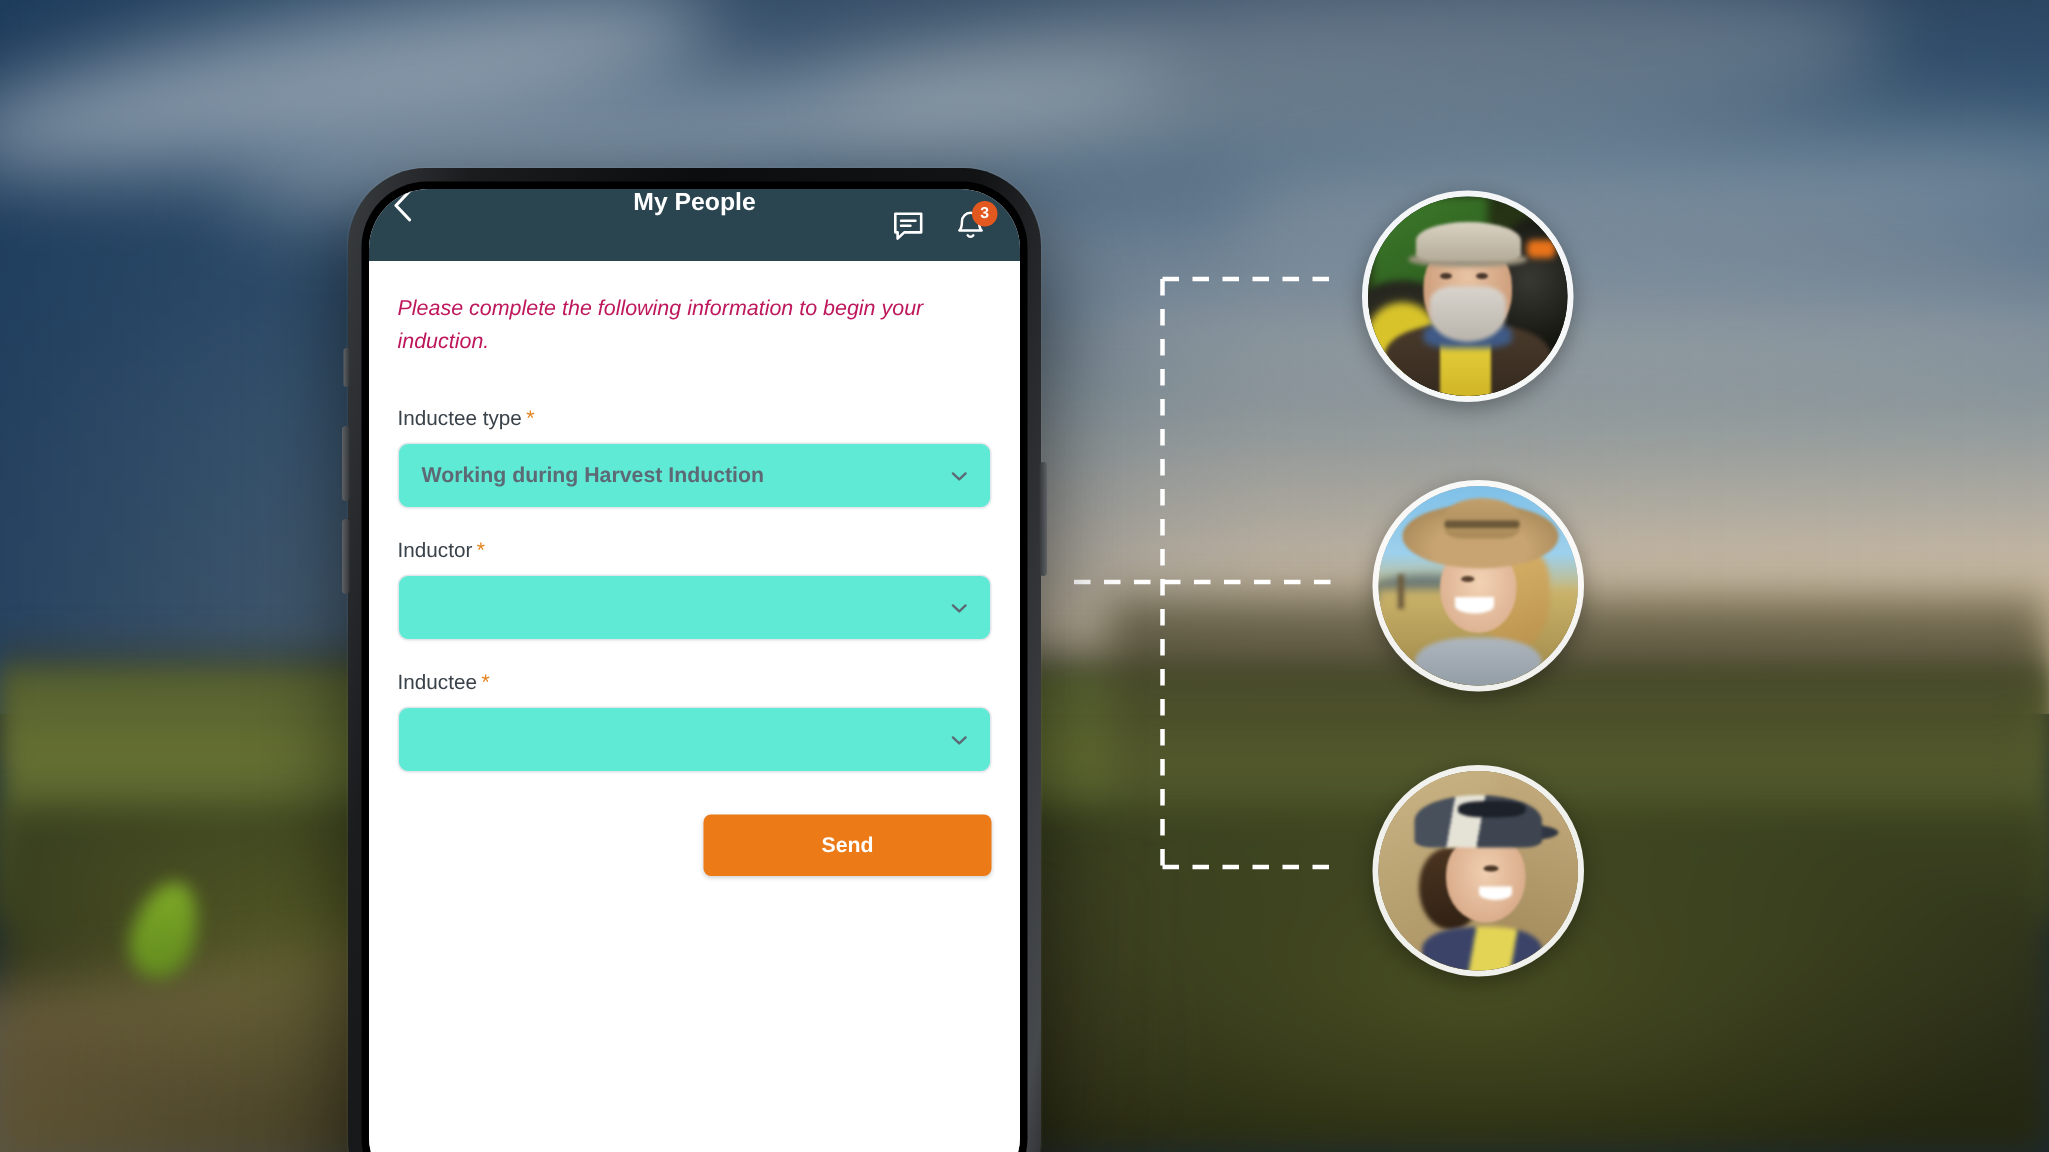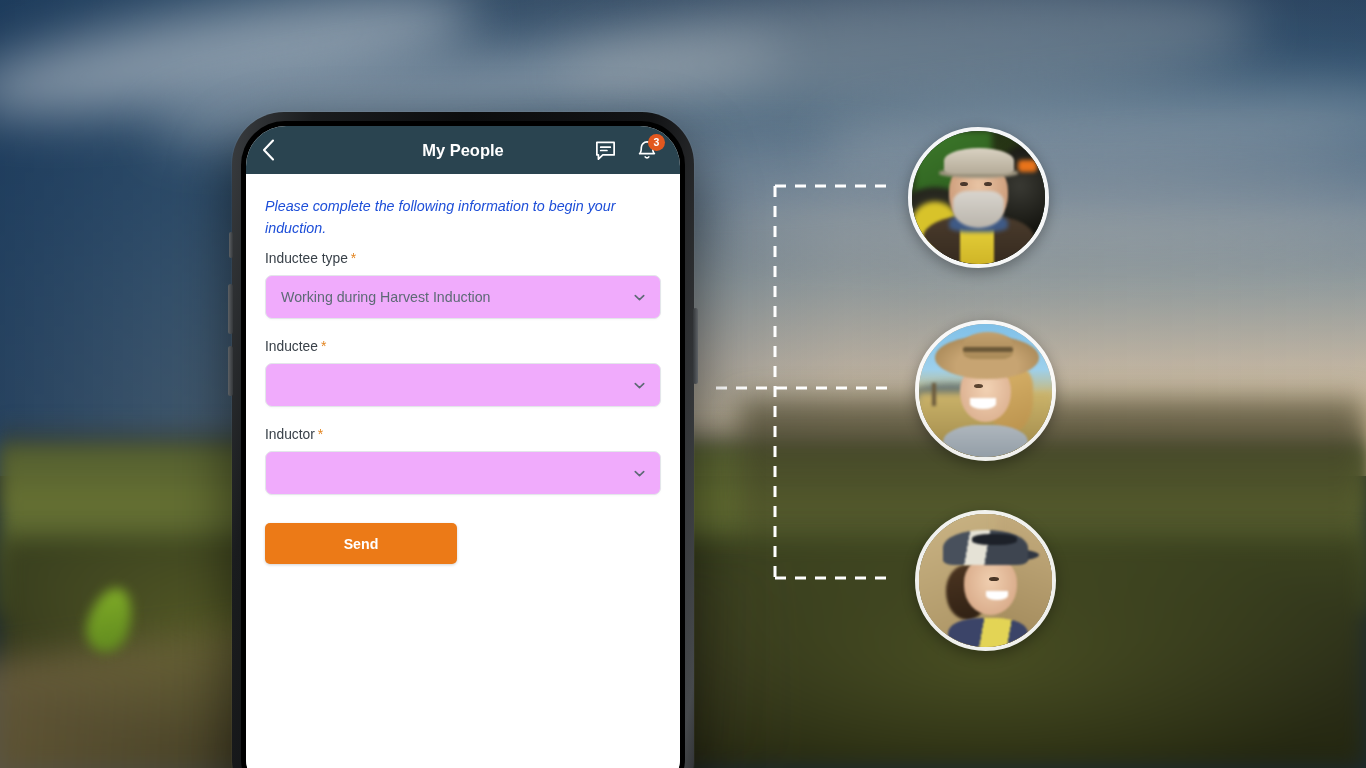--- a/index.html
+++ b/index.html
@@ -214,21 +214,21 @@
   .bars i:nth-child(1){height:4px;} .bars i:nth-child(2){height:6px;}
   .bars i:nth-child(3){height:8.5px;} .bars i:nth-child(4){height:11px;}
   .battery { width:22px; height:11px; border:1.4px solid #eef2f4; border-radius:3px; padding:1.3px; }
   .battery span { display:block; width:82%; height:100%; background:#eef2f4; border-radius:1px; }
   .battery::after { content:""; position:absolute; margin-left:1.5px; margin-top:3px;
                     width:1.6px; height:4px; background:#eef2f4; border-radius:0 1px 1px 0; }
 
   
   #nav-bar {
     height:48px; background:#2a4450; color:#fff; flex:none;
-    display:flex; align-items:center; padding:0 22px 0 16px; position:relative;
+    display:flex; padding:0 22px 0 16px; position:relative;
   }
   #back-btn { cursor:pointer; display:flex; width:26px; }
   #nav-title {
     position:absolute; left:0; right:0; text-align:center;
     font-size:16.5px; font-weight:bold; pointer-events:none;
   }
   #nav-actions { margin-left:auto; display:flex; align-items:center; gap:19px; position:relative; z-index:2; }
   .nav-icon { cursor:pointer; display:flex; position:relative; }
   #notif-badge {
     position:absolute; top:-5px; right:-7px;
@@ -236,40 +236,41 @@
     background:#e2581f; color:#fff; border-radius:9px;
     font-size:10.5px; font-weight:bold;
     display:flex; align-items:center; justify-content:center;
   }
 
   
   #form-body {
     flex:1; background:#fff; padding:22px 19px 0 19px; overflow:hidden;
   }
   #intro-text {
-    font-size:14.3px; font-style:italic; color:#1d4ed8;
-    line-height:1.52; margin-bottom:11px; max-width:352px;
+    font-size:14.3px; font-style:italic; color:#be185d;
+    line-height:1.52; margin-bottom:31px; max-width:352px;
   }
   .field { margin-bottom:19px; }
   .field-label {
     font-size:13.8px; color:#394149; margin-bottom:9px; display:block;
   }
   .req { color:#e2841f; font-size:14px; margin-left:3px; }
   .select-box {
     height:44px; border:1px solid #e3e6ea; border-radius:7px;
-    background:#f0abfc; display:flex; align-items:center;
+    background:#5eead4; display:flex; align-items:center;
     padding:0 13px 0 15px; cursor:pointer;
     box-shadow:0 1px 2px rgba(16,24,40,.03);
+    font-weight:bold;
   }
   .select-value { font-size:14.2px; color:#5d6a75; flex:1; }
   .skeleton { height:19px; border-radius:4px; background:#e7eaee; }
   #sk-inductor { width:146px; }
   #sk-inductee { width:202px; }
   .chev { width:15px; height:15px; flex:none; }
-  #send-row { display:flex; justify-content:flex-start; margin-top:28px; }
+  #send-row { display:flex; justify-content:flex-end; margin-top:28px; }
   #send-button {
     width:192px; height:41px; border:none; border-radius:5px;
     background:#ec7a17; color:#fff;
     font-family:"Liberation Sans", sans-serif;
     font-size:14.2px; font-weight:bold; cursor:pointer;
     box-shadow:0 1px 3px rgba(0,0,0,.18);
   }
 </style>
 </head>
 <body>
@@ -395,46 +396,46 @@
           <div class="select-box">
             <span class="select-value">Working during Harvest Induction</span>
             <svg class="chev" viewBox="0 0 16 16" fill="none">
               <path d="M3.5 6 8 10.3 12.5 6" stroke="#5d6a75" stroke-width="1.7" stroke-linecap="round" stroke-linejoin="round"></path>
             </svg>
           </div>
         </div>
 
         <div class="field">
           <label class="field-label">
+            <span>Inductor</span><span class="req">*</span>
+          </label>
+          <div class="select-box">
+            <span class="select-value">
+              <span class="skeleton" id="sk-inductor"></span>
+            </span>
+            <svg class="chev" viewBox="0 0 16 16" fill="none">
+              <path d="M3.5 6 8 10.3 12.5 6" stroke="#5d6a75" stroke-width="1.7" stroke-linecap="round" stroke-linejoin="round"></path>
+            </svg>
+          </div>
+        </div>
+
+        <div class="field">
+          <label class="field-label">
             <span>Inductee</span><span class="req">*</span>
           </label>
           <div class="select-box">
             <span class="select-value">
               <span class="skeleton" id="sk-inductee"></span>
             </span>
             <svg class="chev" viewBox="0 0 16 16" fill="none">
               <path d="M3.5 6 8 10.3 12.5 6" stroke="#5d6a75" stroke-width="1.7" stroke-linecap="round" stroke-linejoin="round"></path>
             </svg>
           </div>
         </div>
 
-        <div class="field">
-          <label class="field-label">
-            <span>Inductor</span><span class="req">*</span>
-          </label>
-          <div class="select-box">
-            <span class="select-value">
-              <span class="skeleton" id="sk-inductor"></span>
-            </span>
-            <svg class="chev" viewBox="0 0 16 16" fill="none">
-              <path d="M3.5 6 8 10.3 12.5 6" stroke="#5d6a75" stroke-width="1.7" stroke-linecap="round" stroke-linejoin="round"></path>
-            </svg>
-          </div>
-        </div>
-
         <div id="send-row">
           <button id="send-button">Send</button>
         </div>
 
       </div>
     </div>
   </div>
 </div>
 
 </body></html>

